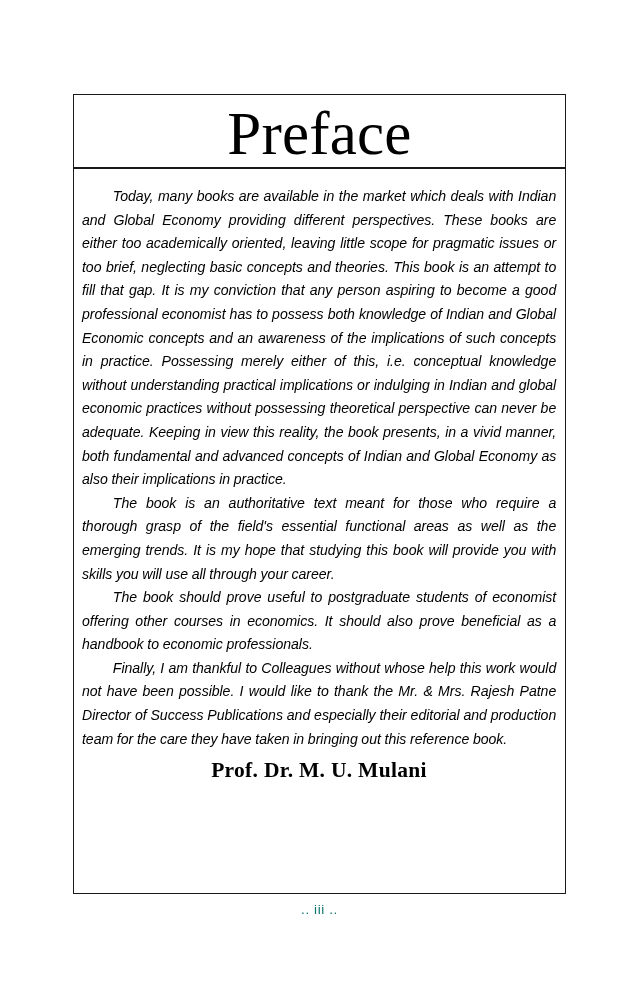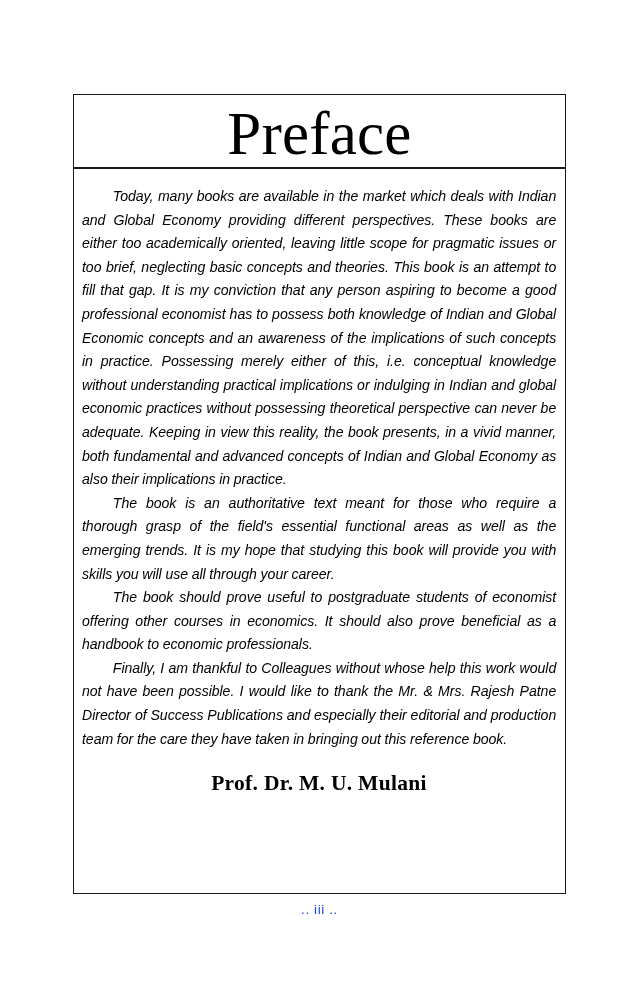--- a/index.html
+++ b/index.html
@@ -83,36 +83,36 @@
     margin-top: 3px;
     line-height: 24px;
     white-space: nowrap;
   }
   #signature {
     text-align: center;
     font-family: "Liberation Serif", "DejaVu Serif", serif;
     font-weight: bold;
     font-size: 21.5px;
     letter-spacing: 0.3px;
-    margin-top: 20px;
+    margin-top: 7px;
     line-height: 26px;
     white-space: nowrap;
   }
 
   
   #page-number {
     position: absolute;
     left: 73px;
     top: 902px;
     width: 493px;
     text-align: center;
     font-family: "Liberation Sans", sans-serif;
     font-size: 13.5px;
     letter-spacing: 0.6px;
-    color: #1d4ed8;
+    color: #0f766e;
   }
 </style>
 </head>
 <body>
 
 <div id="page-frame">
 
   <div id="title-block">
     <div id="page-title">Preface</div>
   </div>

